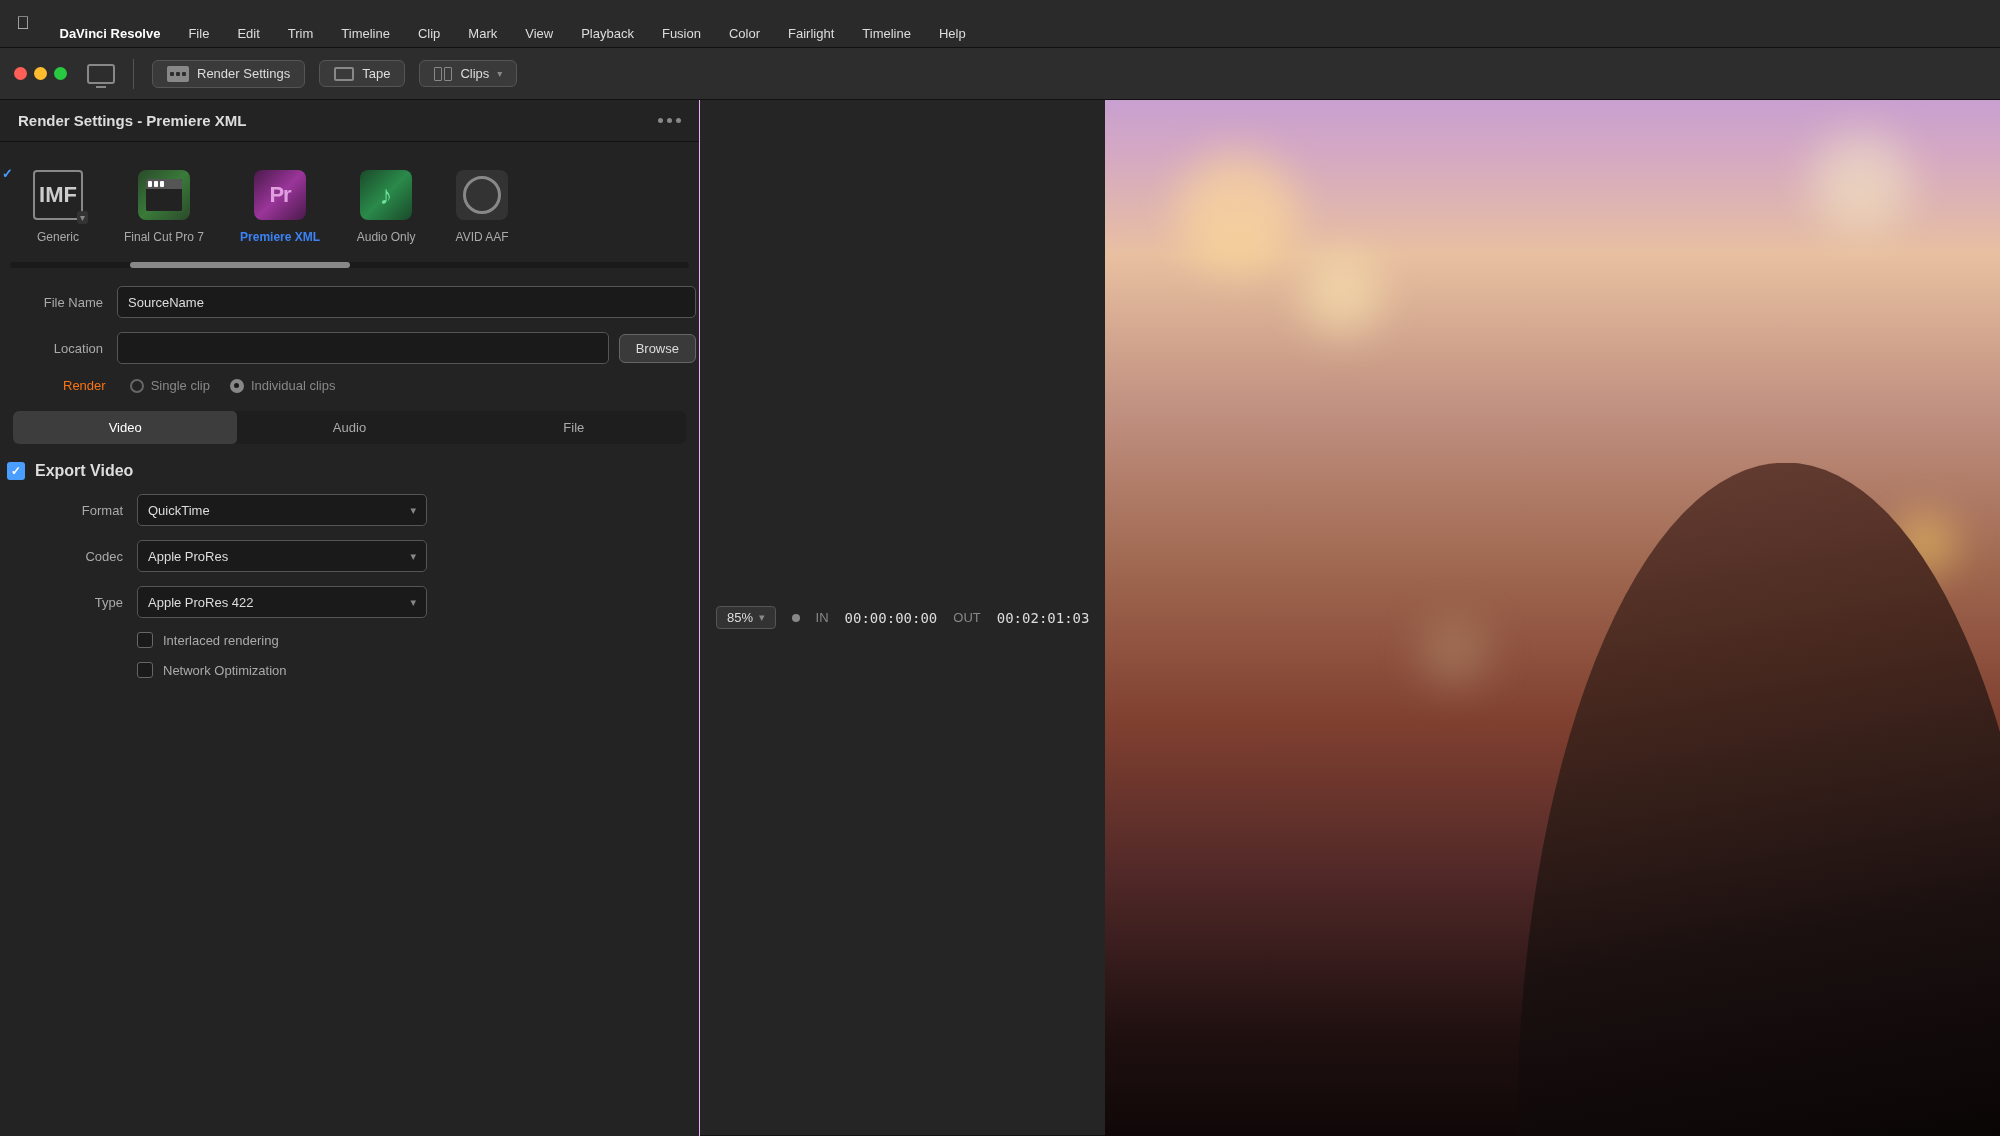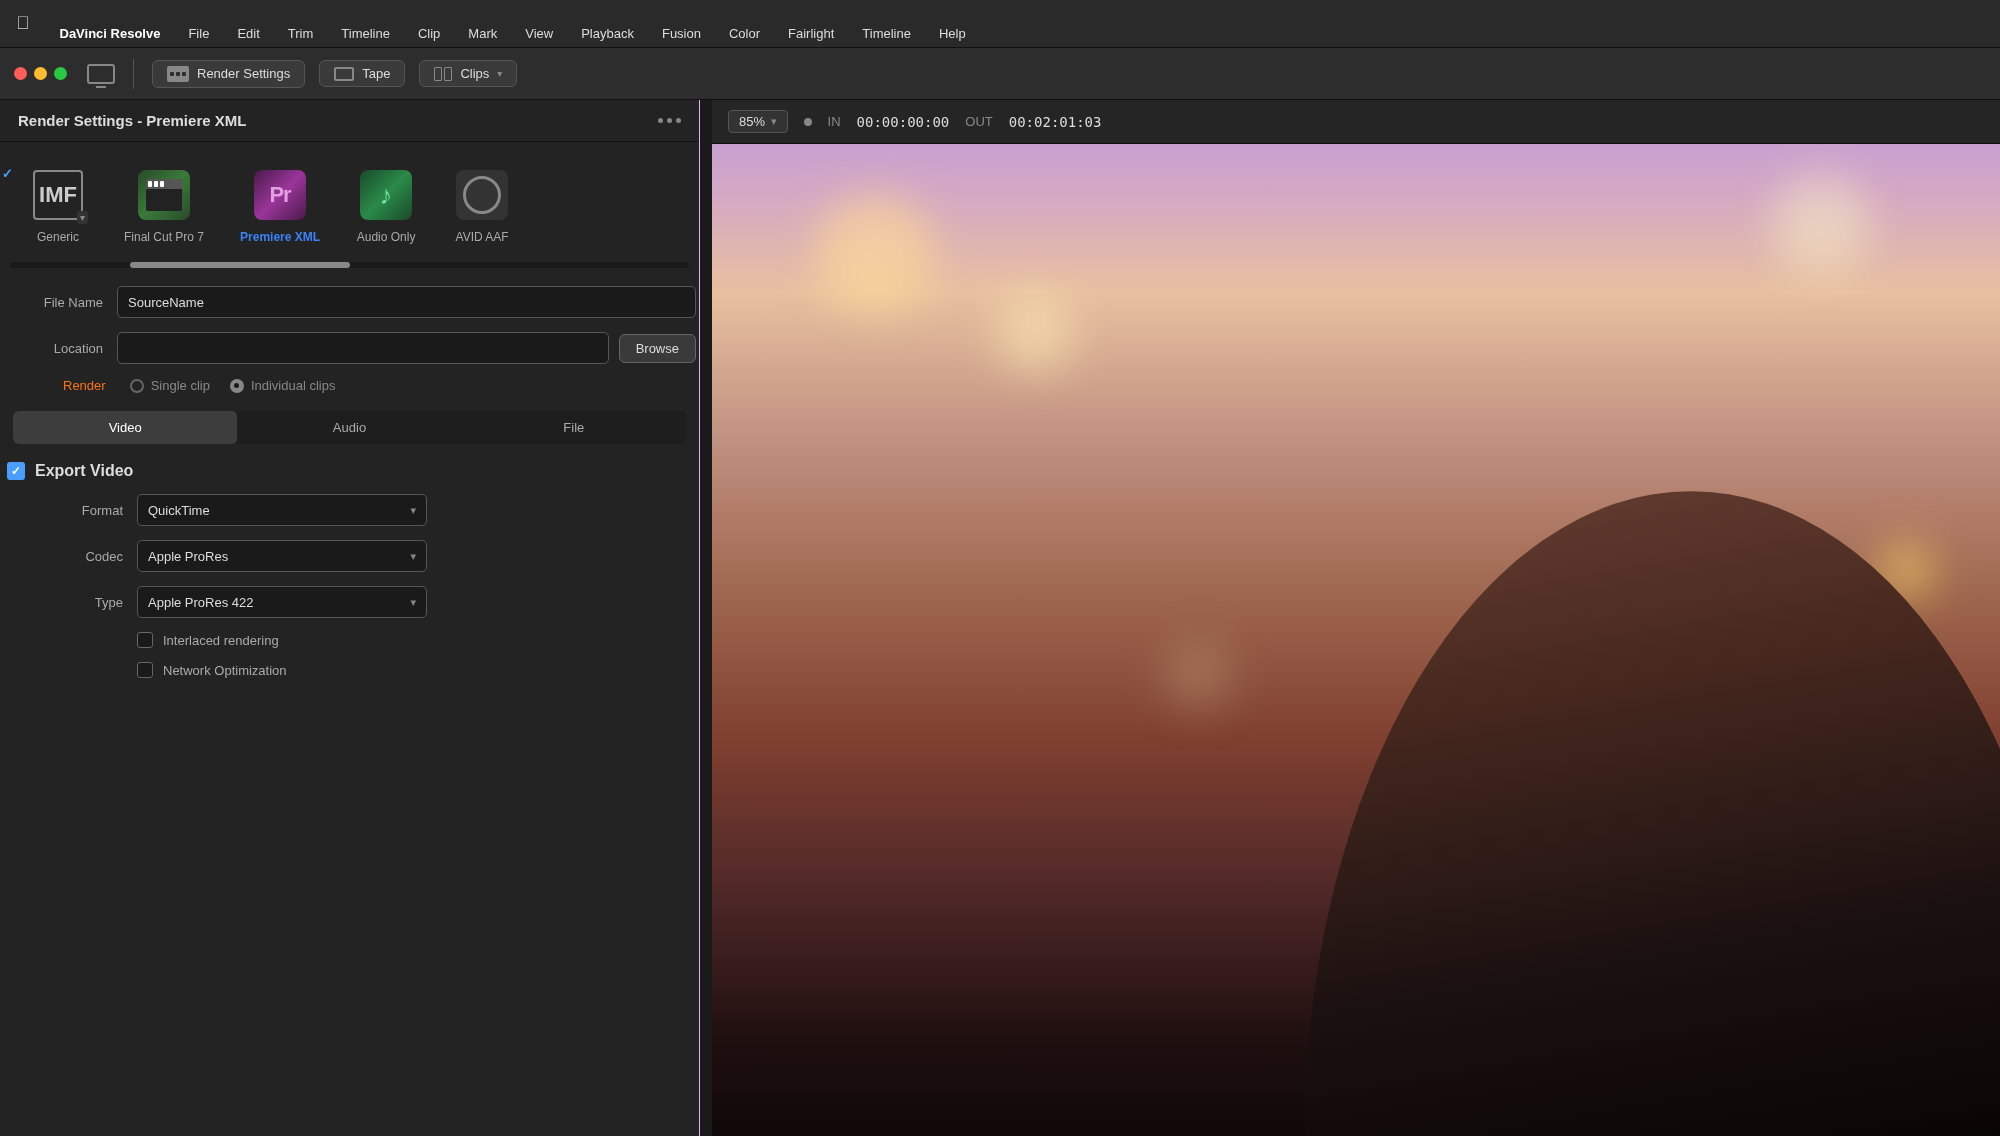--- a/index.html
+++ b/index.html
@@ -458,22 +458,21 @@
     .check-text {
       font-size: 13px;
       color: #aaa;
     }
 
     
     #right-panel {
       flex: 1;
       background: #000000;
       display: flex;
-      flex-direction: column;
-      margin-left: 12px;
+      flex-direction: row;
     }
     #preview-header {
       display: flex;
       align-items: center;
       padding: 10px 16px;
       gap: 16px;
       border-bottom: 1px solid #111;
       background: #252525;
     }
     .timecode-group {

